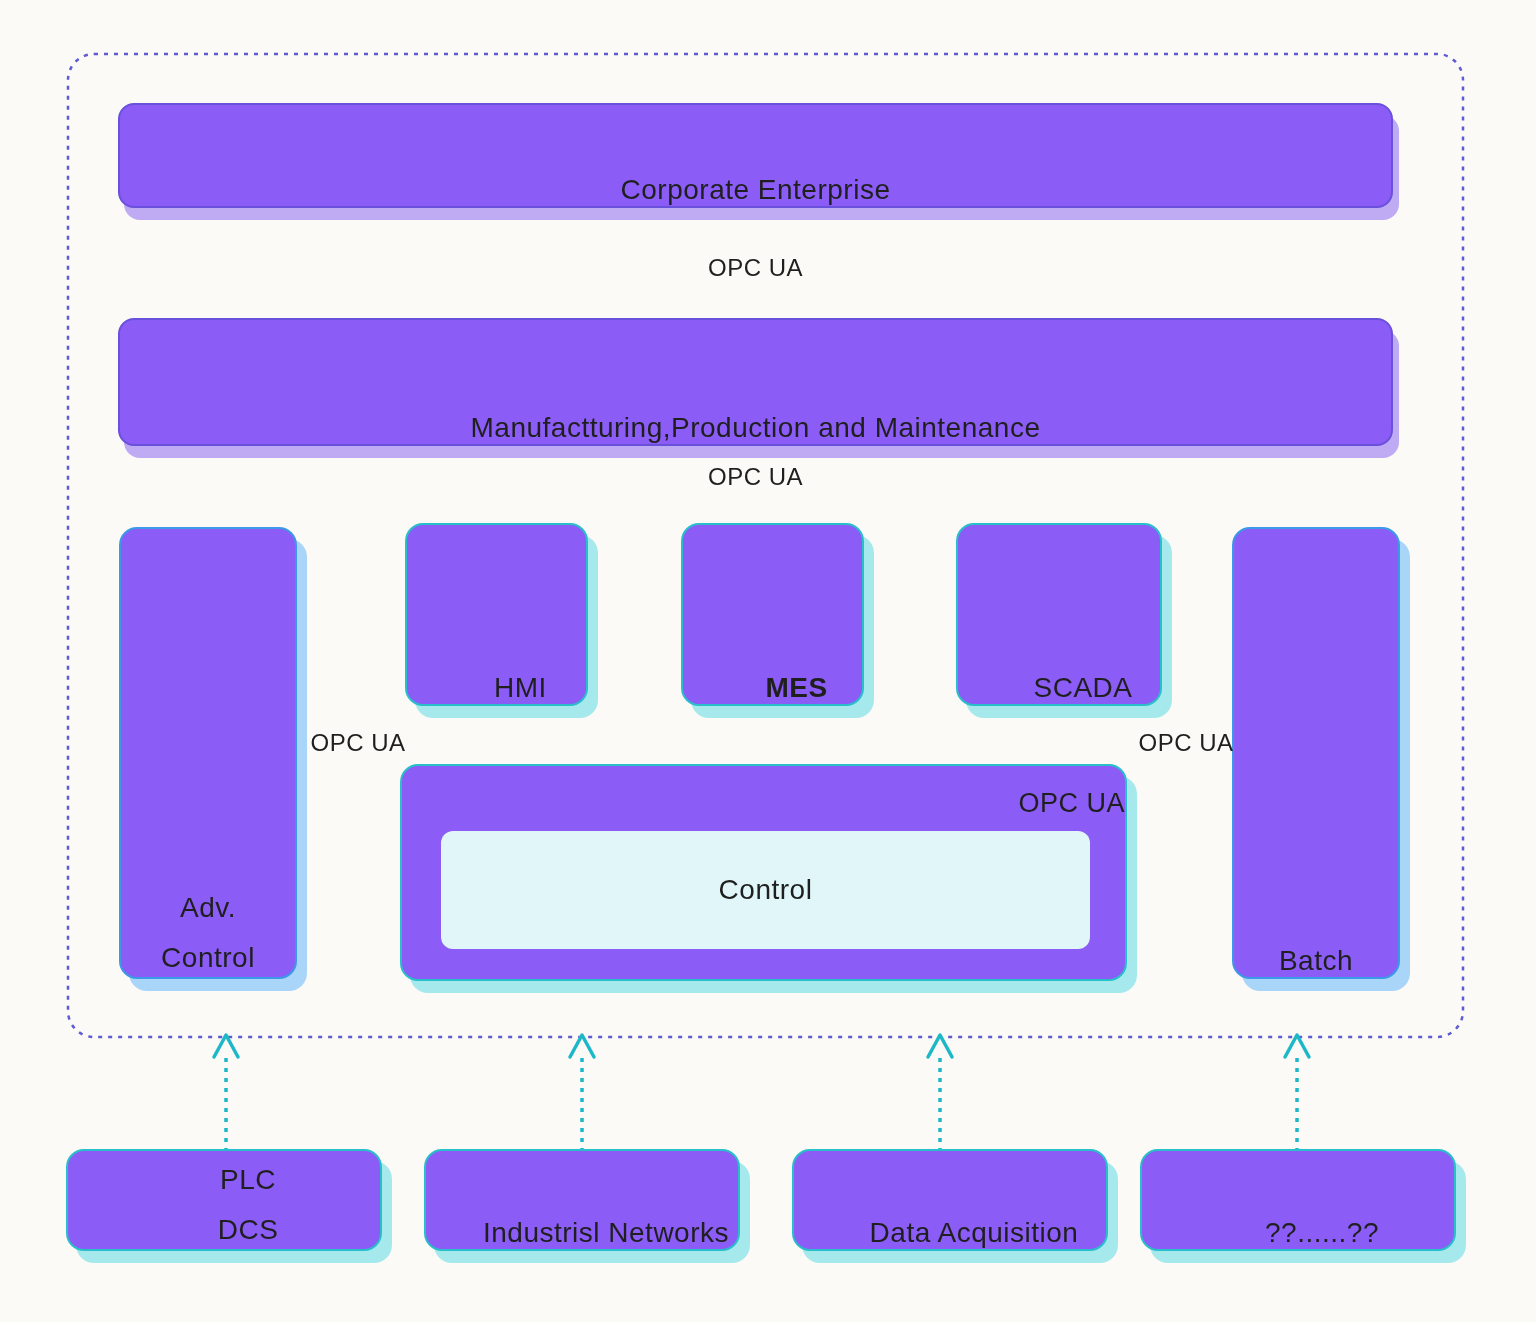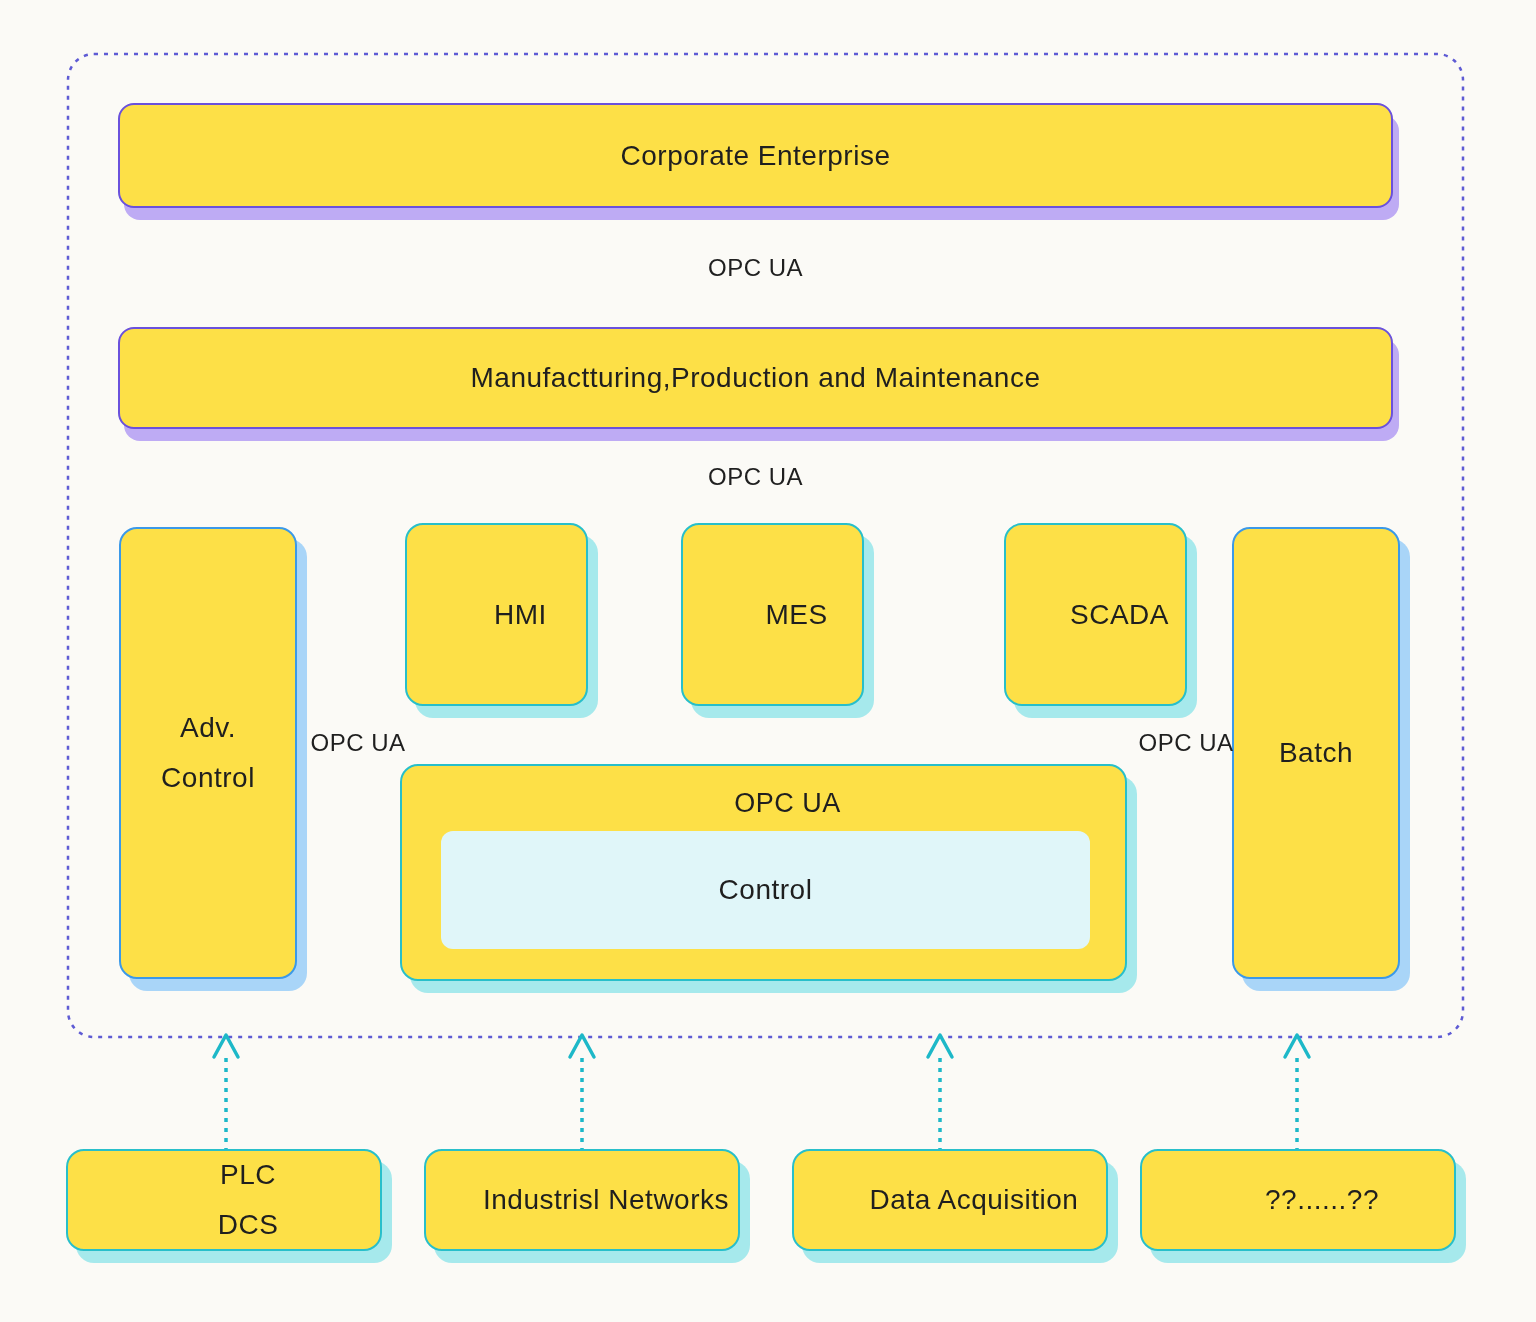--- a/index.html
+++ b/index.html
@@ -48,23 +48,23 @@
   }
   .arrow-head{
     stroke:var(--arrow);
     stroke-width:3.5;
     fill:none;
     stroke-linecap:round;
     stroke-linejoin:round;
   }
   .box{
     position:absolute;
-    background:#fde047;
+    background:#8b5cf6;
     display:flex;
-    align-items:center;
+    align-items:flex-end;
     justify-content:center;
     text-align:center;
     font-size:28px;
     letter-spacing:0.5px;
     color:var(--text);
     box-sizing:border-box;
   }
   .purple{
     border:2px solid var(--purple_border);
     border-radius:16px;
@@ -75,38 +75,38 @@
     border-radius:18px;
     box-shadow:10px 12px 0 0 var(--blue_shadow);
   }
   .teal{
     border:2px solid var(--teal_border);
     border-radius:18px;
     box-shadow:10px 12px 0 0 var(--teal_shadow);
     padding-left:48px;
   }
   .corporate{left:118px; top:103px; width:1275px; height:105px;}
-  .manufacturing{left:118px; top:327px; width:1275px; height:102px;}
+  .manufacturing{left:118px; top:318px; width:1275px; height:128px;}
   .opc-label{
     position:absolute;
     font-size:24px;
     letter-spacing:0.5px;
     height:36px;
     line-height:36px;
     text-align:center;
     color:var(--text);
   }
   .opc-link-1{left:118px; width:1275px; top:250px;}
   .opc-link-2{left:118px; width:1275px; top:459px;}
   .opc-left{left:304px; top:725px; width:108px;}
   .opc-right{left:1132px; top:725px; width:108px;}
   .adv{left:119px; top:527px; width:178px; height:452px;}
   .hmi{left:405px; top:523px; width:183px; height:183px;}
-  .mes{left:681px; top:523px; width:183px; height:183px;}
-  .scada{left:1004px; top:523px; width:183px; height:183px;}
+  .mes{left:681px; top:523px; width:183px; height:183px;font-weight:bold;}
+  .scada{left:956px; top:523px; width:206px; height:183px;}
   .batch{left:1232px; top:527px; width:168px; height:452px;}
   .two-line{
     display:flex;
     flex-direction:column;
     gap:12px;
     line-height:38px;
   }
   .control-box{
     left:400px; top:764px; width:727px; height:217px;
     flex-direction:column;

